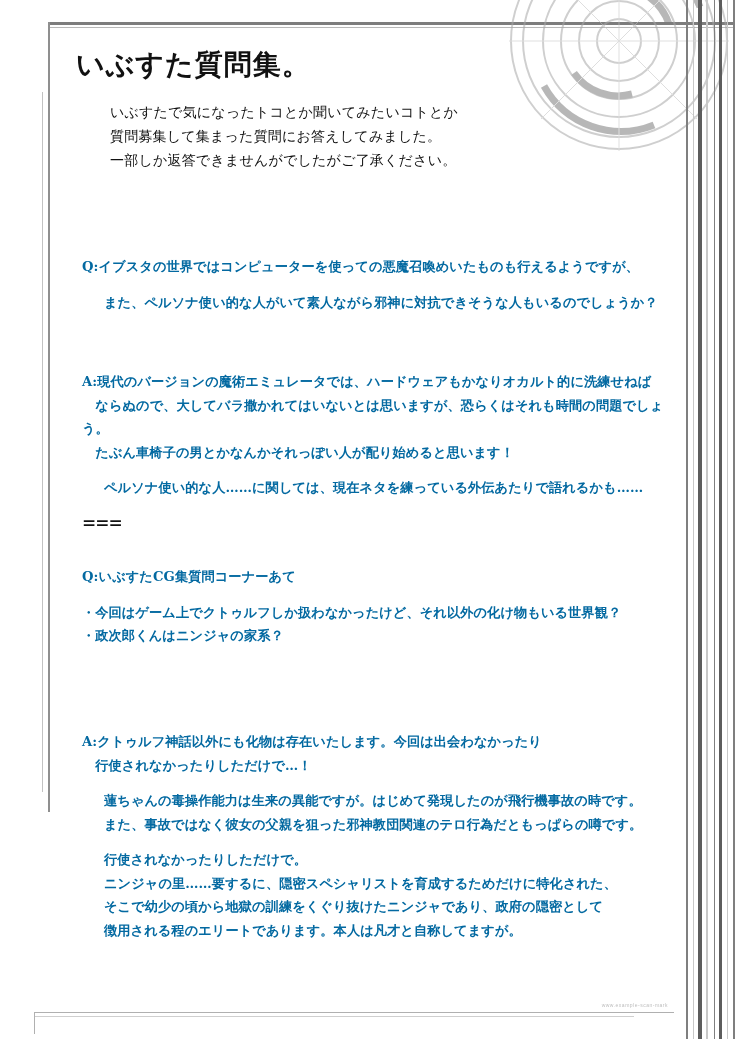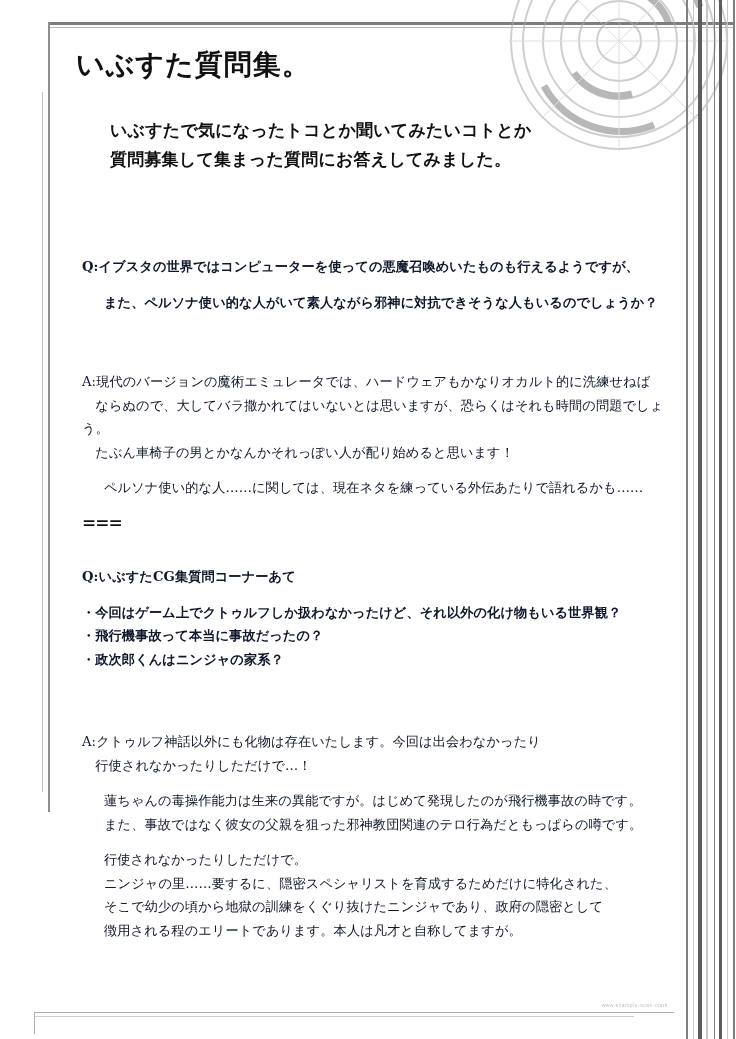--- a/index.html
+++ b/index.html
@@ -117,45 +117,45 @@
     font-size: 28px;
     font-weight: bold;
     letter-spacing: 1px;
     color: #111;
     font-family: "DejaVu Serif", serif;
   }
 
   .intro {
     position: absolute;
     left: 86px;
-    top: 116px;
+    top: 100px;
     width: 560px;
-    font-size: 17px;
-    font-weight: bold;
+    font-size: 14px;
+    font-weight: normal;
     line-height: 1.72;
     color: #111;
     font-family: "DejaVu Serif", serif;
     letter-spacing: 0.2px;
   }
 
   .block {
     position: absolute;
     width: 600px;
-    color: #0f172a;
+    color: #0369a1;
     font-family: "DejaVu Serif", serif;
     letter-spacing: 0.1px;
   }
   .q-block {
     font-size: 13.2px;
     font-weight: bold;
     line-height: 1.78;
   }
   .a-block {
     font-size: 13.2px;
-    font-weight: normal;
+    font-weight: bold;
     line-height: 1.78;
   }
   .indent {
     padding-left: 22px;
   }
   .sep {
     position: absolute;
     left: 58px;
     font-size: 17px;
     font-weight: bold;
@@ -228,20 +228,21 @@
     <div class="stripe" style="right:1px; width:1px;"></div>
   </div>
 
   <div class="content">
 
     <div class="doc-title">いぶすた質問集。</div>
 
     <div class="intro">
       <div>いぶすたで気になったトコとか聞いてみたいコトとか</div>
       <div>質問募集して集まった質問にお答えしてみました。</div>
+      <div>一部しか返答できませんがでしたがご了承ください。</div>
     </div>
 
     <div class="block q-block" style="left:58px; top:255px;">
       <div>Q:イブスタの世界ではコンピューターを使っての悪魔召喚めいたものも行えるようですが、</div>
       <div class="gap"></div>
       <div class="indent">また、ペルソナ使い的な人がいて素人ながら邪神に対抗できそうな人もいるのでしょうか？</div>
     </div>
 
     <div class="block a-block" style="left:58px; top:370px;">
       <div>A:現代のバージョンの魔術エミュレータでは、ハードウェアもかなりオカルト的に洗練せねば</div>
@@ -250,21 +251,20 @@
       <div class="gap"></div>
       <div class="indent">ペルソナ使い的な人……に関しては、現在ネタを練っている外伝あたりで語れるかも……</div>
     </div>
 
     <div class="sep" style="top:512px;">===</div>
 
     <div class="block q-block" style="left:58px; top:565px;">
       <div>Q:いぶすたCG集質問コーナーあて</div>
       <div class="gap"></div>
       <div>・今回はゲーム上でクトゥルフしか扱わなかったけど、それ以外の化け物もいる世界観？</div>
-      <div>・飛行機事故って本当に事故だったの？</div>
       <div>・政次郎くんはニンジャの家系？</div>
     </div>
 
     <div class="block a-block" style="left:58px; top:730px;">
       <div>A:クトゥルフ神話以外にも化物は存在いたします。今回は出会わなかったり</div>
       <div>　行使されなかったりしただけで…！</div>
       <div class="gap"></div>
       <div class="indent">蓮ちゃんの毒操作能力は生来の異能ですが。はじめて発現したのが飛行機事故の時です。</div>
       <div class="indent">また、事故ではなく彼女の父親を狙った邪神教団関連のテロ行為だともっぱらの噂です。</div>
       <div class="gap"></div>

